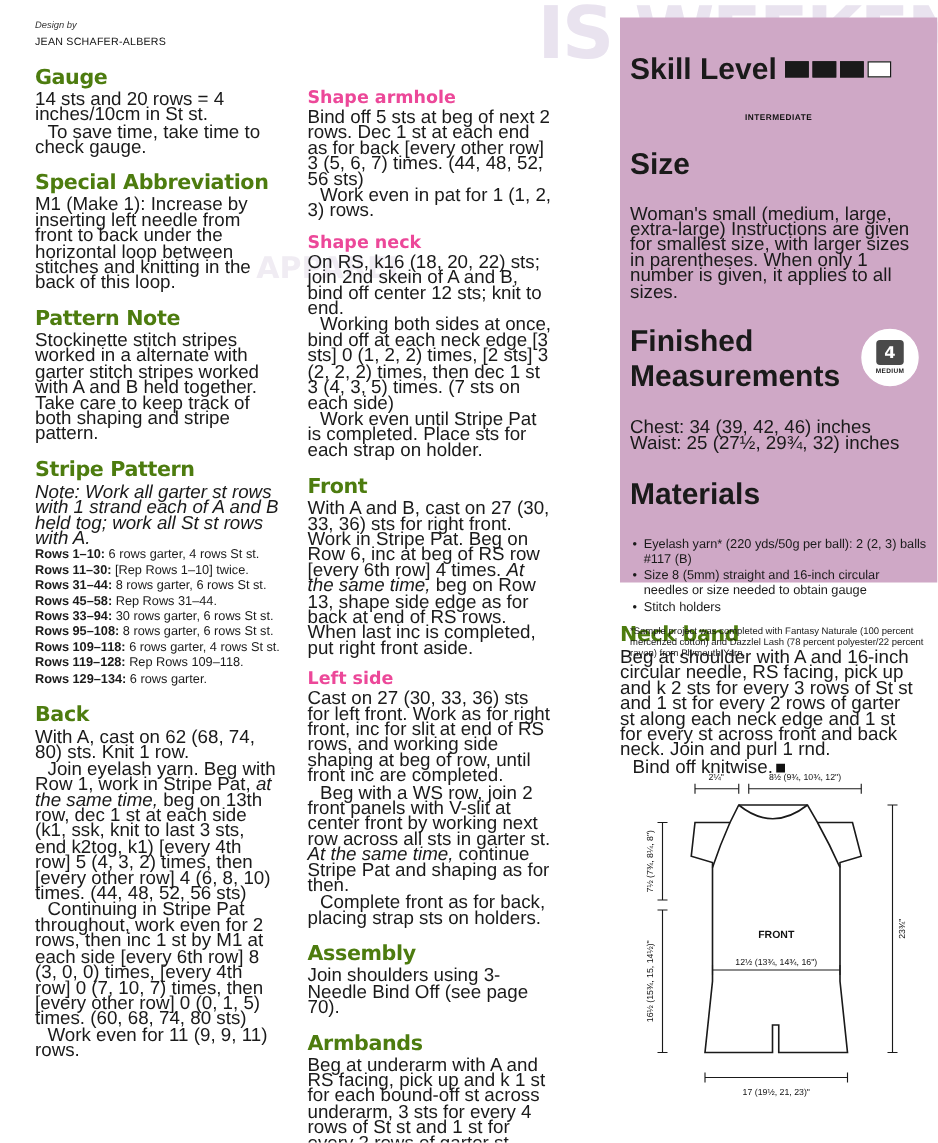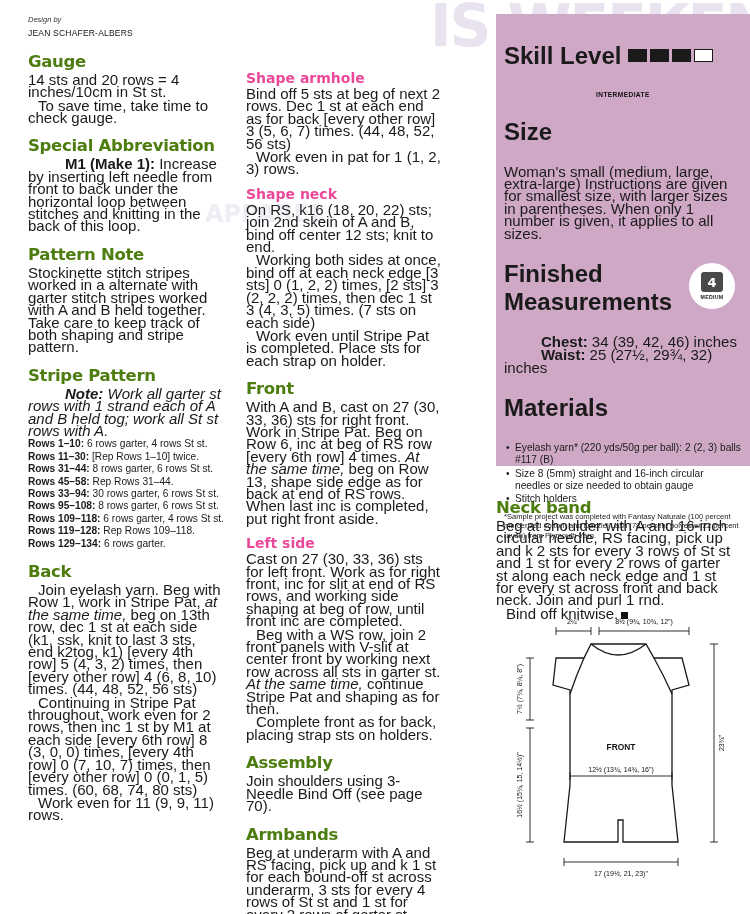--- a/index.html
+++ b/index.html
@@ -82,21 +82,21 @@
   }
   h3.sub.first { margin-top: 0; }
   p {
     font-size: 15px;
     line-height: 12.4px;
     margin: 0 0 1px 0;
     text-align: left;
   }
   p.ind { text-indent: 10px; }
   p.note { font-style: italic; }
-  b, .b { font-weight: bold; margin-left: 37px; }
+  b, .b { font-weight: normal; }
   .i { font-style: italic; }
   .rowline {
     font-size: 10.2px;
     line-height: 12.4px;
     margin: 0;
   }
   .rowline .rl { font-weight: bold; }
   
   .panel {
     position: absolute;
@@ -283,20 +283,21 @@
     <p class="rowline"><span class="rl">Rows 11–30:</span><span> [Rep Rows 1–10] twice.</span></p>
     <p class="rowline"><span class="rl">Rows 31–44:</span><span> 8 rows garter, 6 rows St st.</span></p>
     <p class="rowline"><span class="rl">Rows 45–58:</span><span> Rep Rows 31–44.</span></p>
     <p class="rowline"><span class="rl">Rows 33–94:</span><span> 30 rows garter, 6 rows St st.</span></p>
     <p class="rowline"><span class="rl">Rows 95–108:</span><span> 8 rows garter, 6 rows St st.</span></p>
     <p class="rowline"><span class="rl">Rows 109–118:</span><span> 6 rows garter, 4 rows St st.</span></p>
     <p class="rowline"><span class="rl">Rows 119–128:</span><span> Rep Rows 109–118.</span></p>
     <p class="rowline"><span class="rl">Rows 129–134:</span><span> 6 rows garter.</span></p>
 
     <h2 class="sec">Back</h2>
+    <p>With A, cast on 62 (68, 74, 80) sts. Knit 1 row.</p>
     <p class="ind"><span>Join eyelash yarn. Beg with Row 1, work in Stripe Pat, </span><span class="i">at the same time,</span><span> beg on 13th row, dec 1 st at each side (k1, ssk, knit to last 3 sts, end k2tog, k1) [every 4th row] 5 (4, 3, 2) times, then [every other row] 4 (6, 8, 10) times. (44, 48, 52, 56 sts)</span></p>
     <p class="ind">Continuing in Stripe Pat throughout, work even for 2 rows, then inc 1 st by M1 at each side [every 6th row] 8 (3, 0, 0) times, [every 4th row] 0 (7, 10, 7) times, then [every other row] 0 (0, 1, 5) times. (60, 68, 74, 80 sts)</p>
     <p class="ind">Work even for 11 (9, 9, 11) rows.</p>
   </div>
 
   <div class="col" style="left:246px; top:70px; width:196px;">
     <h3 class="sub first">Shape armhole</h3>
     <p>Bind off 5 sts at beg of next 2 rows. Dec 1 st at each end as for back [every other row] 3 (5, 6, 7) times. (44, 48, 52, 56 sts)</p>
     <p class="ind">Work even in pat for 1 (1, 2, 3) rows.</p>
 

